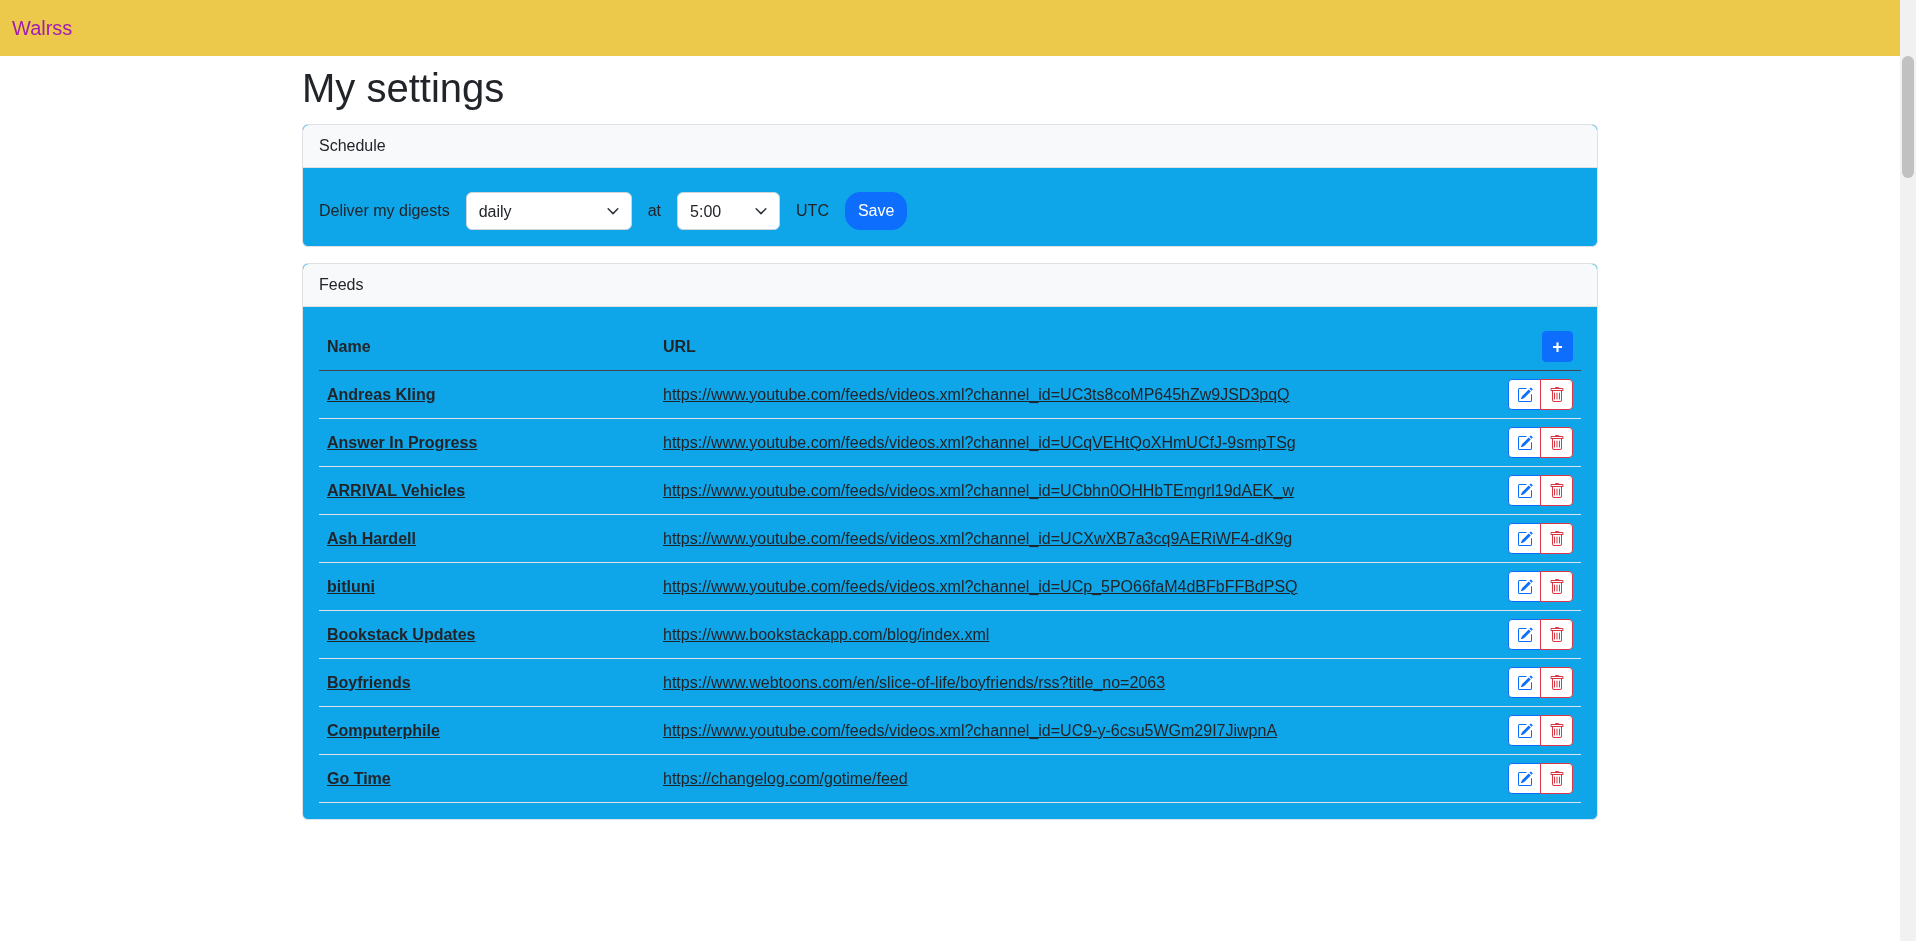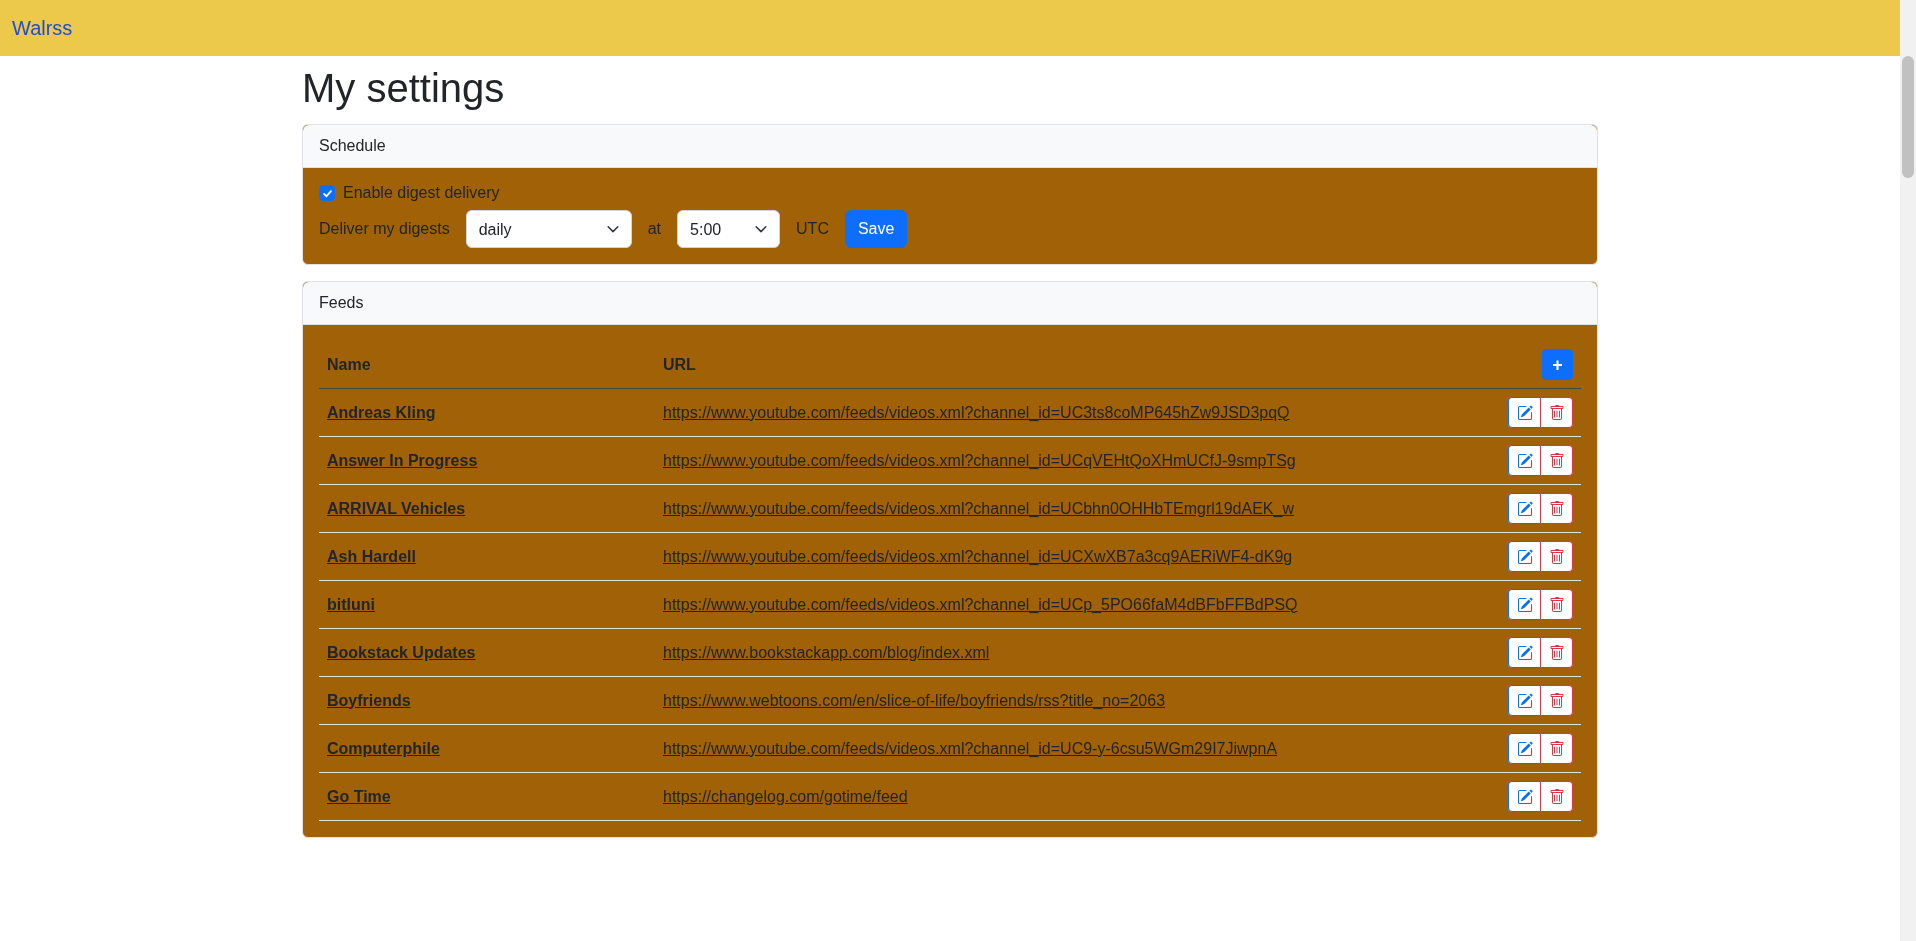--- a/index.html
+++ b/index.html
@@ -14,28 +14,28 @@
   html, body { margin: 0; padding: 0; }
   body {
     width: 1916px; height: 941px; overflow: hidden; position: relative;
     background: #fff; color: var(--text);
     font-family: "Liberation Sans", "DejaVu Sans", sans-serif; font-size: 16px;
   }
   .page { width: 1900px; }
 
   
   .navbar { height: 56px; background: var(--navbar); display: flex; align-items: center; padding: 0 12px; }
-  .brand { font-size: 20px; color: #1d4ed8; cursor: pointer; }
+  .brand { font-size: 20px; color: #a21caf; cursor: pointer; }
 
   
   .container { max-width: 1320px; margin: 0 auto; padding: 8px 12px 0; }
   .page-title { font-size: 40px; font-weight: 500; line-height: 1.2; margin: 0 0 12px; }
 
   
-  .card { border: 1px solid var(--border); border-radius: 6px; background: #a16207; margin-bottom: 16px; }
+  .card { border: 1px solid var(--border); border-radius: 6px; background: #0ea5e9; margin-bottom: 16px; }
   .card-header { background: var(--header-bg); border-bottom: 1px solid var(--border); padding: 12px 16px; border-radius: 6px 6px 0 0; }
   .card-body { padding: 16px; }
 
   
   .form-check { display: flex; align-items: center; gap: 8px; }
   .checkbox {
     width: 16px; height: 16px; flex: none; cursor: pointer;
     background: var(--primary); border: 1px solid var(--primary); border-radius: 4px;
     display: inline-flex; align-items: center; justify-content: center;
   }
@@ -45,21 +45,21 @@
     appearance: none; -webkit-appearance: none; -moz-appearance: none;
     font: inherit; color: var(--text); background: #fff;
     border: 1px solid #ced4da; border-radius: 6px;
     padding: 6px 34px 6px 12px; height: 38px; cursor: pointer;
   }
   select.freq { width: 166px; }
   select.time { width: 103px; }
   .chevron { position: absolute; right: 12px; top: 50%; transform: translateY(-50%); pointer-events: none; }
 
   .btn { font: inherit; border: 1px solid transparent; border-radius: 6px; padding: 6px 12px; cursor: pointer; line-height: 1.5; }
-  .btn-primary { background: var(--primary); border-color: var(--primary); color: #fff; }
+  .btn-primary { background: var(--primary); border-color: var(--primary); color: #fff; border-radius: 15px; }
   .btn-sm { font-size: 14px; padding: 4px 8px; border-radius: 4px; }
   .btn-add { width: 31px; height: 31px; padding: 0; font-size: 18px; line-height: 1; }
   .test-row { margin-top: 8px; }
 
   
   .feeds-table { width: 100%; border-collapse: collapse; }
   .feeds-table th {
     text-align: left; font-weight: 700; padding: 8px;
     border-bottom: 1px solid #41464b; vertical-align: middle;
   }
@@ -96,28 +96,20 @@
   </nav>
 
   <div class="container">
 
     <h1 class="page-title">My settings</h1>
 
     <section class="card">
       <div class="card-header">Schedule</div>
       <div class="card-body">
 
-        <div class="form-check">
-          <span class="checkbox" role="checkbox" aria-checked="true">
-            <svg width="11" height="11" viewBox="0 0 16 16">
-              <path d="M3 8.5 6.5 12 13 4.5" fill="none" stroke="#ffffff" stroke-width="2.6" stroke-linecap="round" stroke-linejoin="round"></path>
-            </svg>
-          </span>
-          <span>Enable digest delivery</span>
-        </div>
 
         <div class="controls">
           <span>Deliver my digests</span>
 
           <span class="select-wrap">
             <select class="freq">
               <option selected="">daily</option>
             </select>
             <svg class="chevron" width="14" height="14" viewBox="0 0 16 16">
               <path d="M2.5 5.5 8 11 13.5 5.5" fill="none" stroke="#343a40" stroke-width="1.8" stroke-linecap="round" stroke-linejoin="round"></path>

